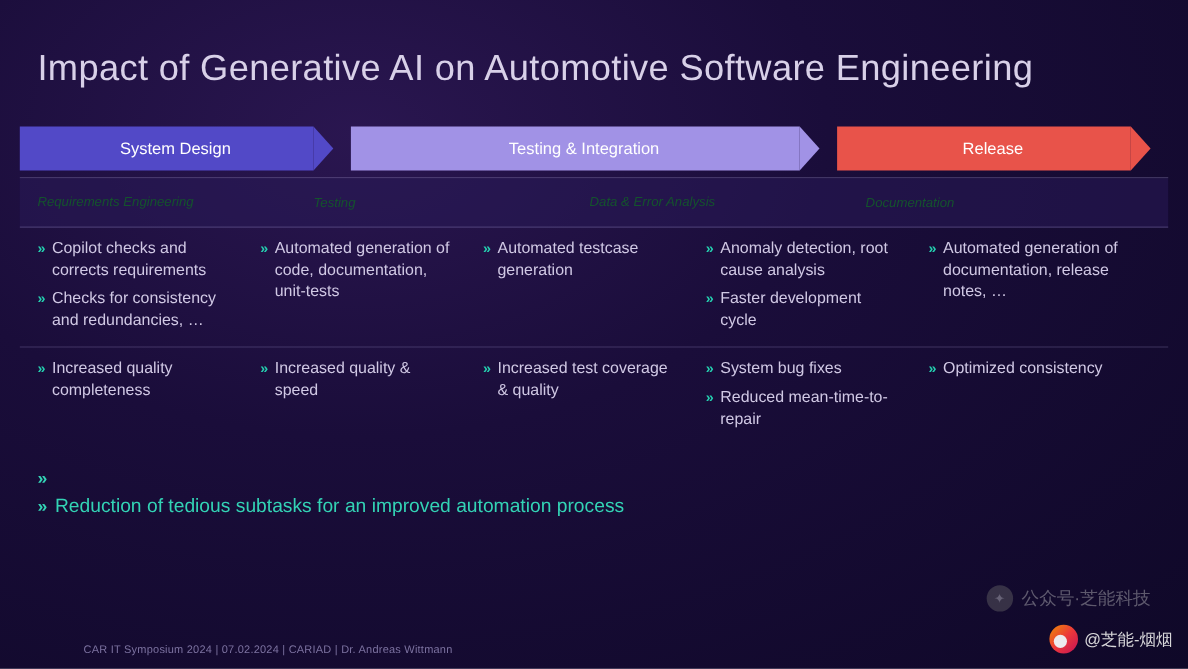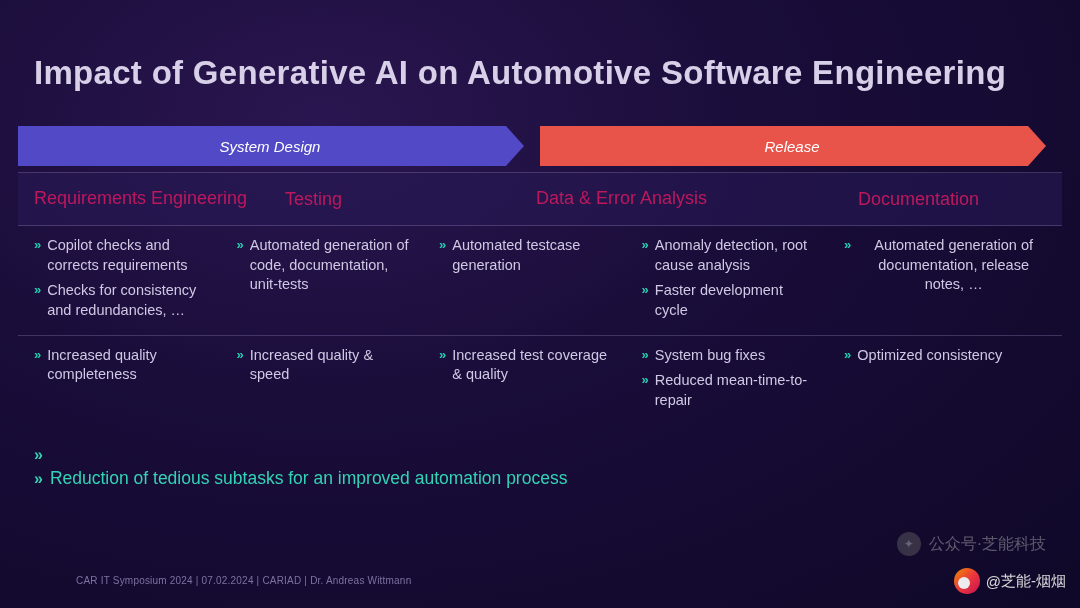--- a/index.html
+++ b/index.html
@@ -7,43 +7,42 @@
     width: 1080px;
     height: 608px;
     background: radial-gradient(ellipse at 30% 20%, #2a1650 0%, #1a0d3a 40%, #0f0828 100%);
     font-family: -apple-system, "Segoe UI", Helvetica, Arial, sans-serif;
     color: #fff;
     overflow: hidden;
     position: relative;
   }
   .title {
     font-size: 33px;
-    font-weight: 700;
+    font-weight: 400;
     color: #d8d0e8;
-    padding: 54px 28px 10px 34px;
+    padding: 43px 28px 10px 34px;
     letter-spacing: 0.3px;
   }
   .content { padding: 0 18px; }
   .phases {
     display: flex;
     gap: 0;
     margin-top: 24px;
   }
   .phase-arrow {
     position: relative;
     height: 40px;
     flex: 1;
     display: flex;
     align-items: center;
     justify-content: center;
     font-size: 15px;
     color: #fff;
     font-weight: 400;
     margin-right: 18px;
-    font-style: italic;
   }
   .phase-arrow .ar-body {
     position: absolute;
     left: 0; top: 0; bottom: 0;
     right: 16px;
   }
   .phase-arrow .ar-tip {
     position: absolute;
     right: -2px; top: 0;
     width: 0; height: 0;
@@ -68,29 +67,30 @@
   }
   .row.nobb { border-bottom: none; }
   .cell {
     flex: 1;
     padding: 10px 12px 14px 16px;
     font-size: 14.5px;
     line-height: 1.35;
     color: #d0c8e4;
     font-weight: 300;
   }
-  .cell.wider { flex: 1.18; text-align: center; }
+  .cell.wider { flex: 1.18; }
   .subhead {
     background: rgba(40,25,85,0.55);
   }
   .subhead .cell {
-    color: #be185d;
-    font-size: 18px;
+    color: #14532d;
+    font-size: 12px;
     padding-top: 14px;
     padding-bottom: 14px;
+    font-style: italic;
   }
   .subhead .cell.two-line { line-height: 1.25; }
   .bullet-item {
     display: flex;
     margin-bottom: 6px;
   }
   .bullet-item:last-child { margin-bottom: 0; }
   .chev {
     color: #25d0b0;
     font-weight: 700;
@@ -109,21 +109,21 @@
   .summary .line { display: flex; align-items: baseline; margin-bottom: 4px; }
   .summary .chev-lg {
     color: #33d3b5;
     font-weight: 700;
     margin-right: 10px;
     letter-spacing: -3px;
     font-size: 16px;
   }
   .footer {
     position: absolute;
-    bottom: 22px;
+    bottom: 11px;
     left: 76px;
     font-size: 10px;
     color: #7c72a0;
     letter-spacing: 0.2px;
   }
   .watermark-top {
     position: absolute;
     right: 34px;
     bottom: 52px;
     display: flex;
@@ -166,20 +166,25 @@
 
 <h1 class="title">Impact of Generative AI on Automotive Software Engineering</h1>
 
 <div class="content">
 
   <div class="phases">
     <div class="phase-arrow p1">
       <div class="ar-body"></div>
         <div class="ar-tip"></div>
       <span class="label">System Design</span>
+    </div>
+    <div class="phase-arrow p3" style="flex:1.5">
+      <div class="ar-body"></div>
+        <div class="ar-tip"></div>
+      <span class="label">Testing &amp; Integration</span>
     </div>
     <div class="phase-arrow p4">
       <div class="ar-body"></div>
         <div class="ar-tip"></div>
       <span class="label">Release</span>
     </div>
   </div>
 
   <div class="hr-top"></div>
   <div class="row subhead">

